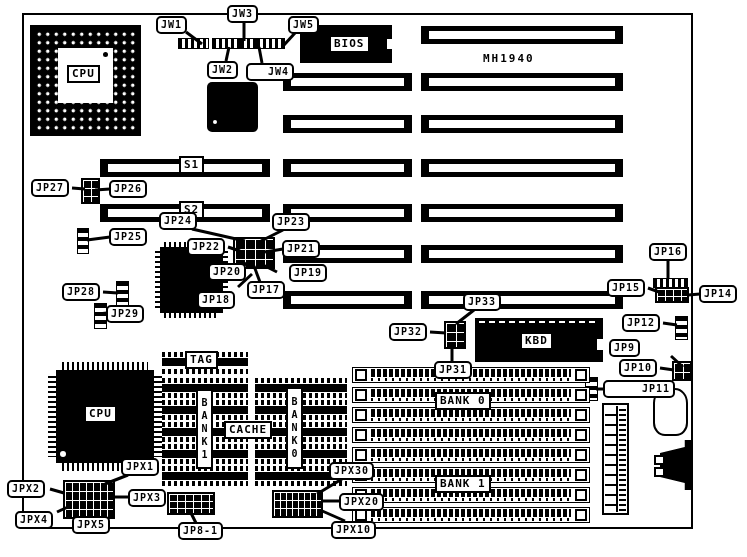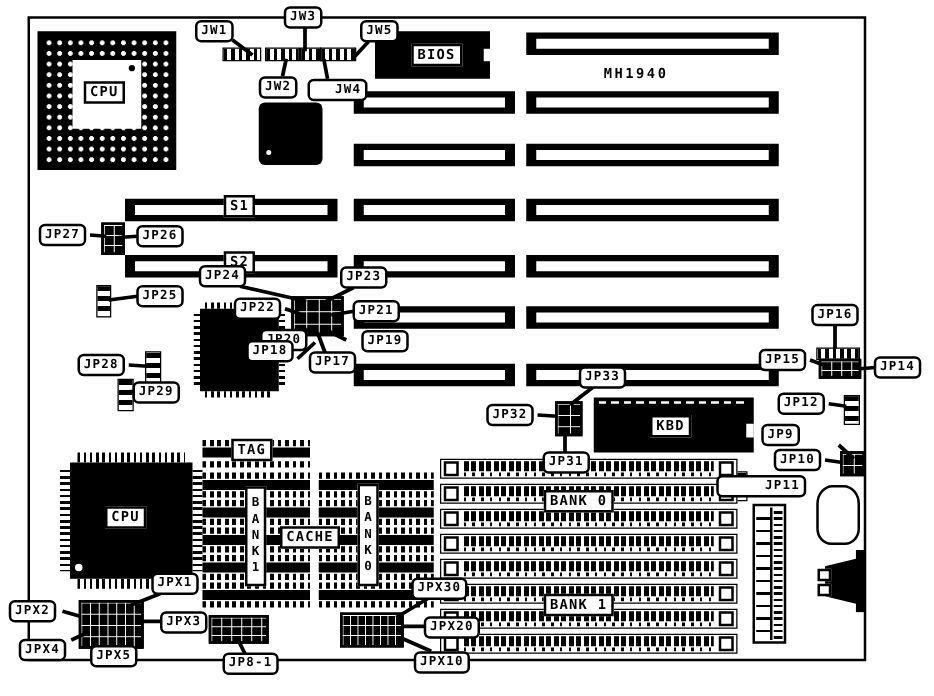--- a/index.html
+++ b/index.html
@@ -290,33 +290,33 @@
   <div class="co" style="left:31px;top:179px;text-align:center;">JP27</div>
   <div class="co" style="left:109px;top:180px;">JP26</div>
   <div class="co" style="left:109px;top:228px;">JP25</div>
 
   <div class="co" style="left:159px;top:212px;">JP24</div>
   <div class="co" style="left:272px;top:213px;">JP23</div>
   <div class="co" style="left:187px;top:238px;">JP22</div>
   <div class="co" style="left:282px;top:240px;">JP21</div>
   <div class="co" style="left:208px;top:263px;">JP20</div>
   <div class="co" style="left:275px;top:264px;margin-left:14px;">JP19</div>
-  <div class="co" style="left:197px;top:272px;">JP18</div>
+  <div class="co" style="left:197px;top:291px;">JP18</div>
   <div class="co" style="left:247px;top:281px;">JP17</div>
 
   <div class="co" style="left:62px;top:283px;">JP28</div>
   <div class="co" style="left:106px;top:305px;">JP29</div>
 
   <div class="co" style="left:649px;top:243px;">JP16</div>
   <div class="co" style="left:607px;top:279px;">JP15</div>
   <div class="co" style="left:699px;top:285px;">JP14</div>
   <div class="co" style="left:622px;top:314px;">JP12</div>
   <div class="co" style="left:609px;top:339px;">JP9</div>
   <div class="co" style="left:619px;top:359px;">JP10</div>
-  <div class="co" style="left:573px;top:380px;padding-left:37px;">JP11</div>
+  <div class="co" style="left:603px;top:380px;padding-left:37px;">JP11</div>
 
   <div class="co" style="left:463px;top:293px;">JP33</div>
   <div class="co" style="left:389px;top:323px;">JP32</div>
   <div class="co" style="left:434px;top:361px;">JP31</div>
 
   <div class="co" style="left:121px;top:458px;">JPX1</div>
   <div class="co" style="left:7px;top:480px;">JPX2</div>
   <div class="co" style="left:128px;top:489px;">JPX3</div>
   <div class="co" style="left:15px;top:511px;">JPX4</div>
   <div class="co" style="left:72px;top:516px;">JPX5</div>

